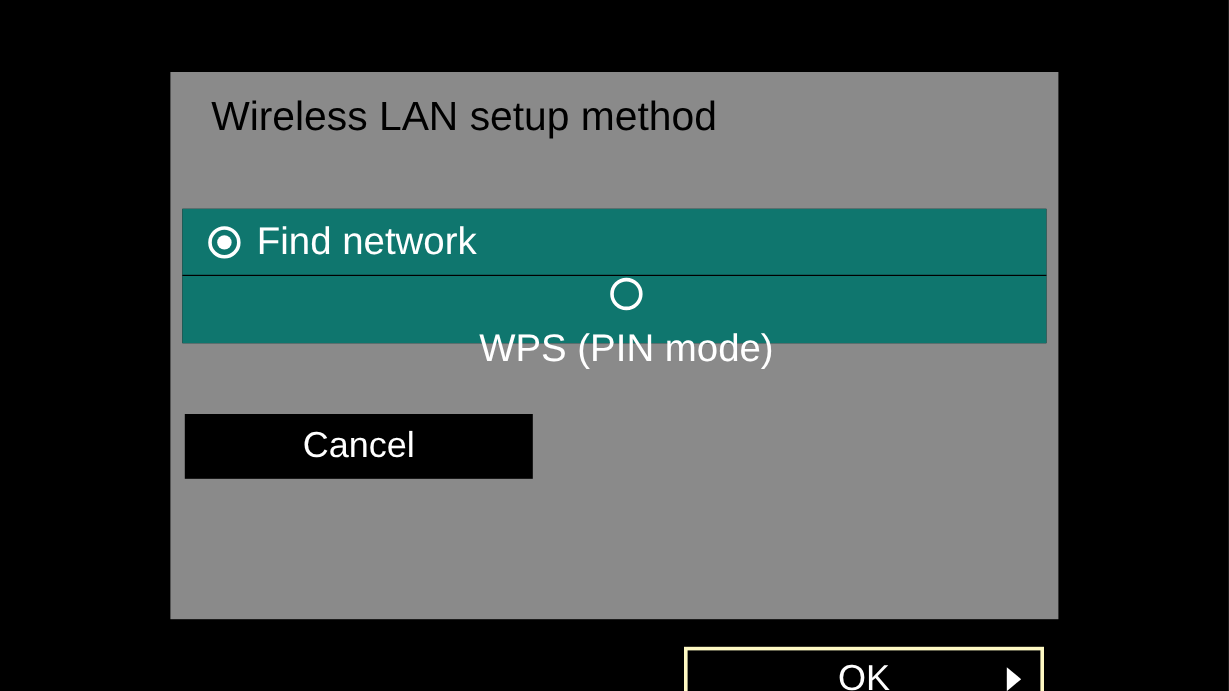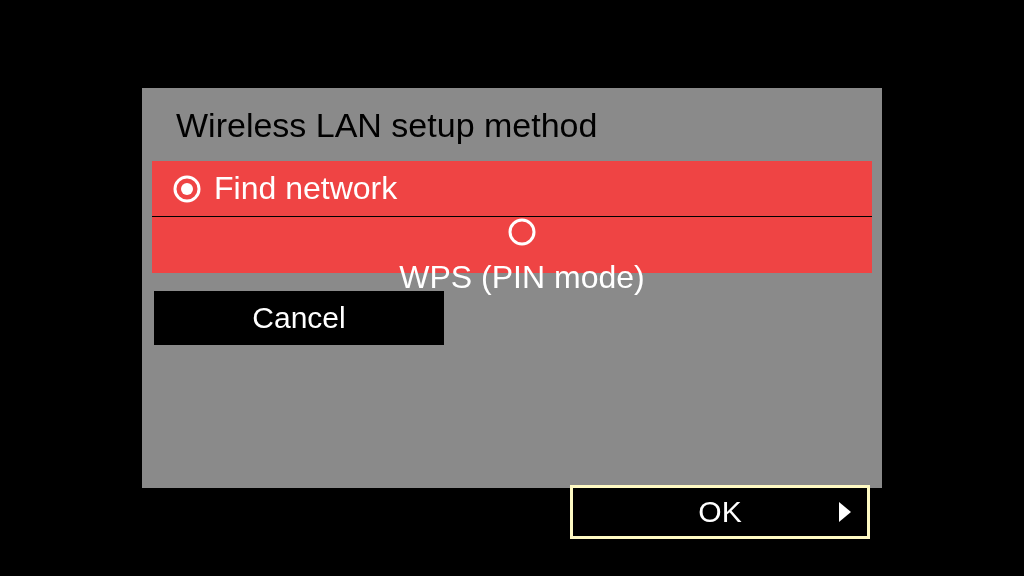--- a/index.html
+++ b/index.html
@@ -11,40 +11,41 @@
       width: 1024px;
       height: 576px;
       background: #000;
       display: flex;
       align-items: center;
       justify-content: center;
       font-family: Arial, Helvetica, sans-serif;
     }
     .dialog {
       width: 740px;
-      height: 400px;
+      height: 456px;
       background: #8a8a8a;
       padding: 10px 10px 12px 10px;
       display: flex;
       flex-direction: column;
+      gap: 41px;
     }
     .title {
       color: #000;
       font-size: 34px;
       font-weight: 400;
       padding: 8px 0 16px 24px;
     }
     .options-area {
       flex: 1;
       background: #000;
       display: flex;
       flex-direction: column;
     }
     .option {
-      background: #ef4444;
+      background: #0f766e;
       height: 56px;
       display: flex;
       align-items: center;
       padding-left: 20px;
       gap: 12px;
       border-bottom: 1px solid #000;
     }
     .option:last-of-type {
       border-bottom: none;
       flex-direction: column;

